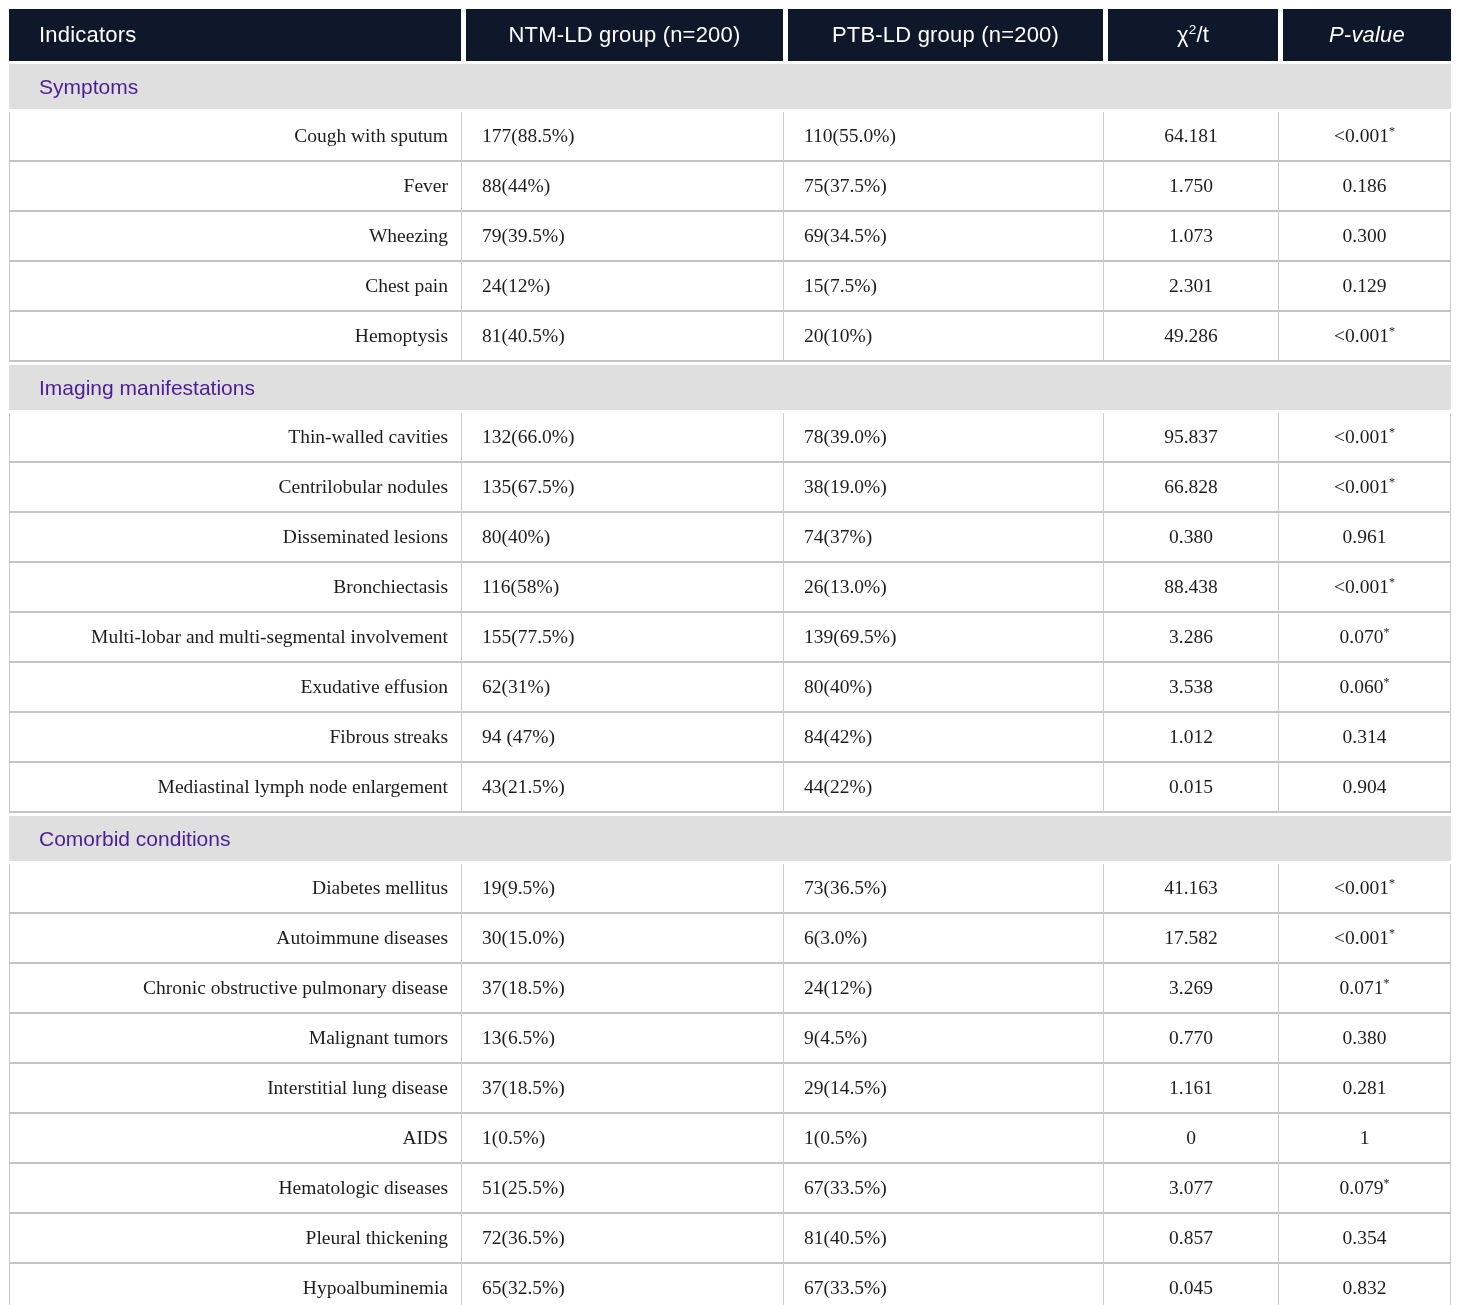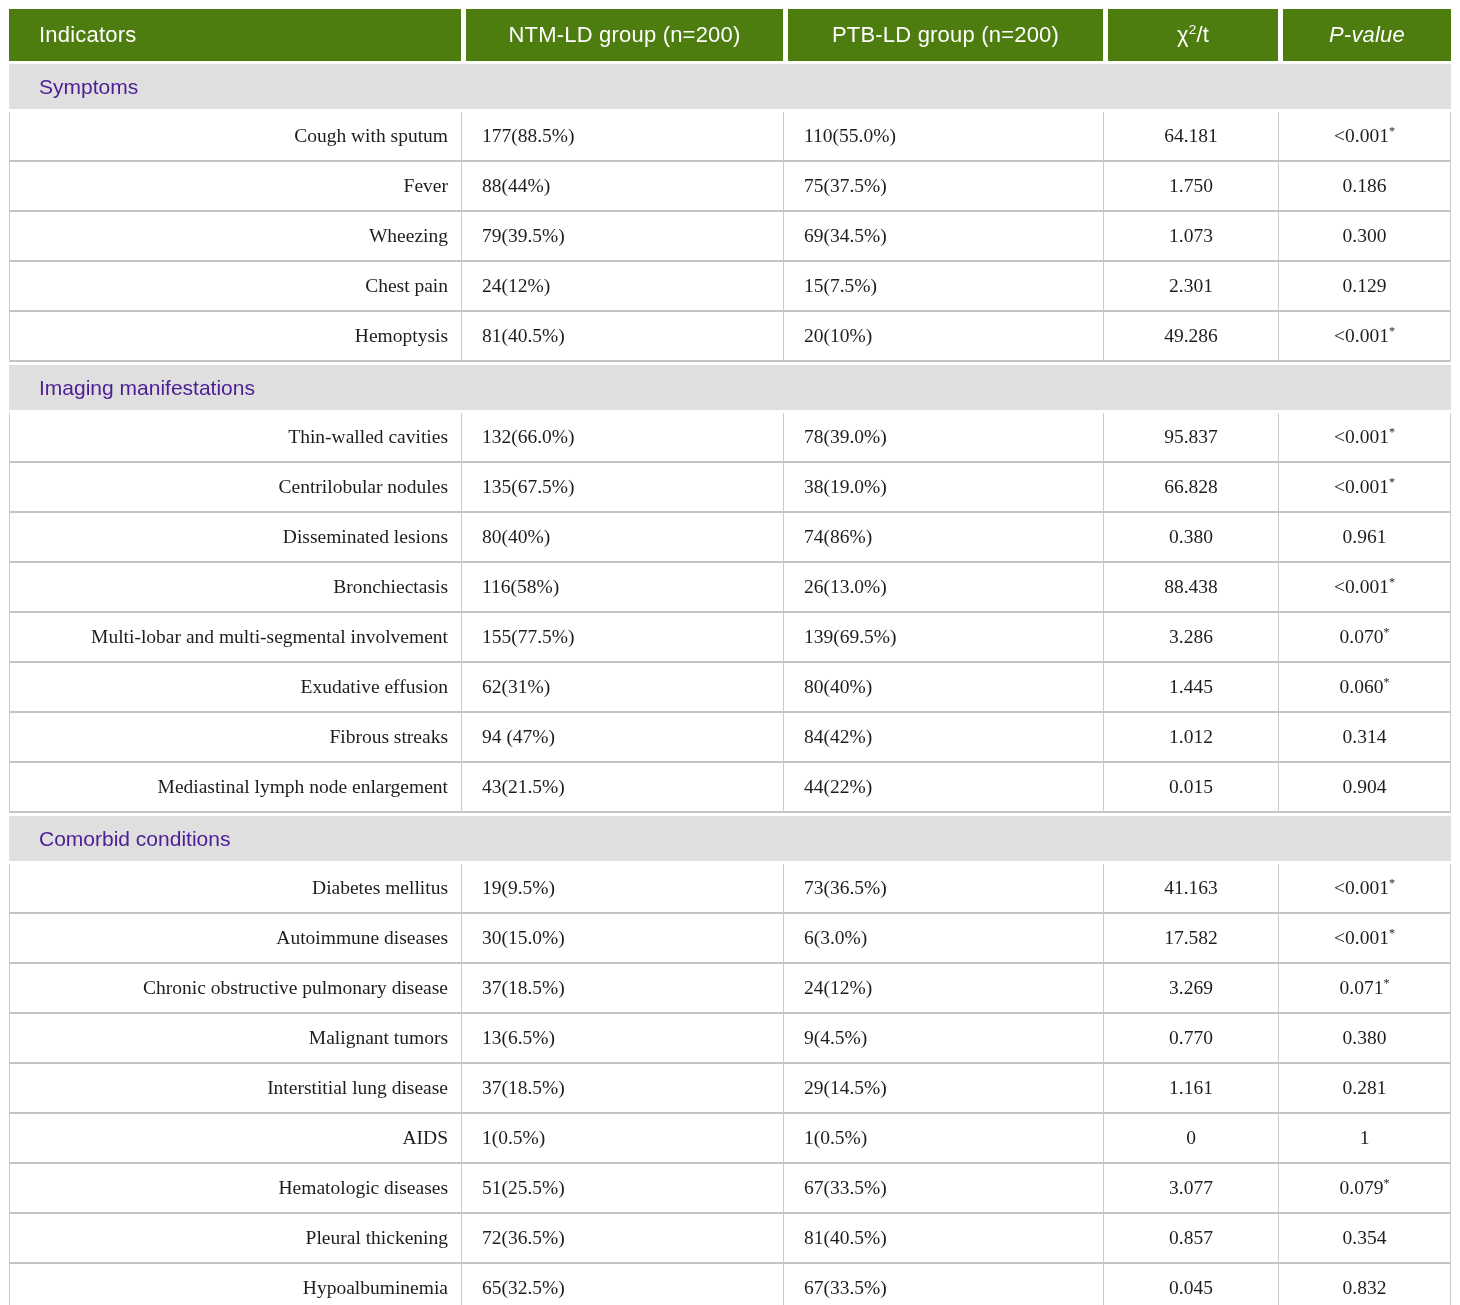--- a/index.html
+++ b/index.html
@@ -17,21 +17,21 @@
     padding: 9px 9px 0 9px;
   }
   table.comparison {
     border-collapse: separate;
     border-spacing: 0;
     table-layout: fixed;
     width: 1442px;
   }
   
   thead th {
-    background: #4d7c0f;
+    background: #0f172a;
     color: #ffffff;
     font-family: "Liberation Sans", "DejaVu Sans", sans-serif;
     font-weight: 400;
     font-size: 22px;
     height: 50px;
     text-align: center;
     vertical-align: middle;
     letter-spacing: 0.2px;
   }
   thead th.h-first {
@@ -166,21 +166,21 @@
         <tr>
           <td class="cell c-ind">Centrilobular nodules</td>
           <td class="cell c-val">135(67.5%)</td>
           <td class="cell c-val">38(19.0%)</td>
           <td class="cell c-num">66.828</td>
           <td class="cell c-num c-last">&lt;0.001<sup>*</sup></td>
         </tr>
         <tr>
           <td class="cell c-ind">Disseminated lesions</td>
           <td class="cell c-val">80(40%)</td>
-          <td class="cell c-val">74(86%)</td>
+          <td class="cell c-val">74(37%)</td>
           <td class="cell c-num">0.380</td>
           <td class="cell c-num c-last">0.961</td>
         </tr>
         <tr>
           <td class="cell c-ind">Bronchiectasis</td>
           <td class="cell c-val">116(58%)</td>
           <td class="cell c-val">26(13.0%)</td>
           <td class="cell c-num">88.438</td>
           <td class="cell c-num c-last">&lt;0.001<sup>*</sup></td>
         </tr>
@@ -188,21 +188,21 @@
           <td class="cell c-ind">Multi-lobar and multi-segmental involvement</td>
           <td class="cell c-val">155(77.5%)</td>
           <td class="cell c-val">139(69.5%)</td>
           <td class="cell c-num">3.286</td>
           <td class="cell c-num c-last">0.070<sup>*</sup></td>
         </tr>
         <tr>
           <td class="cell c-ind">Exudative effusion</td>
           <td class="cell c-val">62(31%)</td>
           <td class="cell c-val">80(40%)</td>
-          <td class="cell c-num">1.445</td>
+          <td class="cell c-num">3.538</td>
           <td class="cell c-num c-last">0.060<sup>*</sup></td>
         </tr>
         <tr>
           <td class="cell c-ind">Fibrous streaks</td>
           <td class="cell c-val">94 (47%)</td>
           <td class="cell c-val">84(42%)</td>
           <td class="cell c-num">1.012</td>
           <td class="cell c-num c-last">0.314</td>
         </tr>
         <tr>

